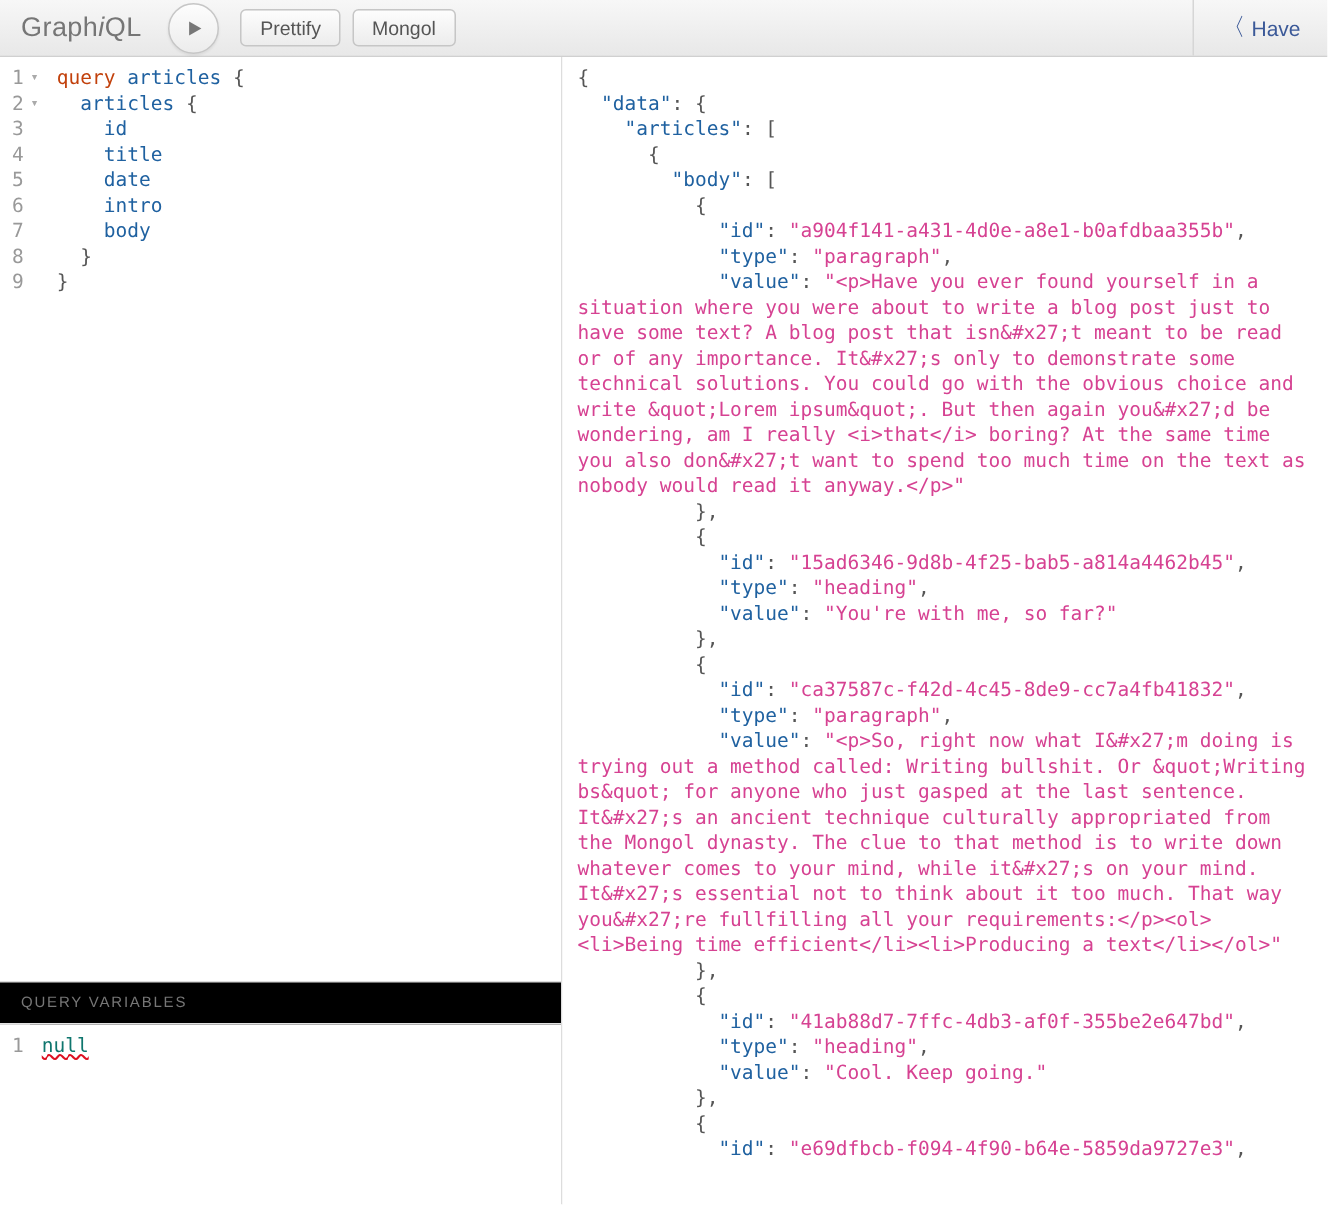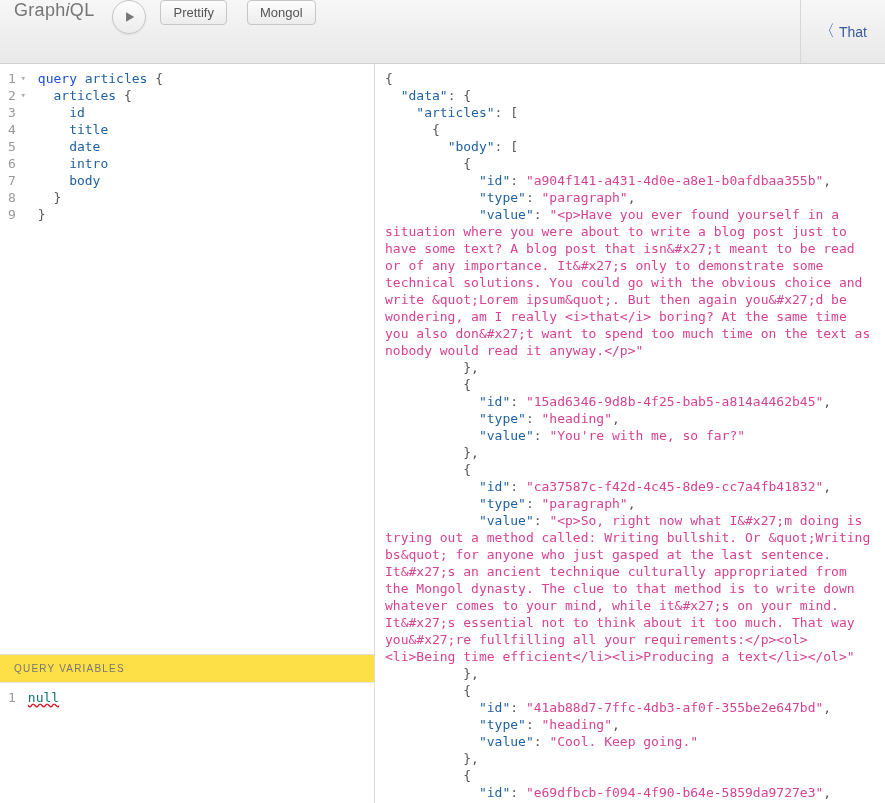--- a/index.html
+++ b/index.html
@@ -1,66 +1,66 @@
 <!DOCTYPE html>
 <html><head>
 <meta charset="utf-8">
 <style>
 * { box-sizing: border-box; margin: 0; padding: 0; }
 html, body { height: 100%; font-family: -apple-system, BlinkMacSystemFont, "Segoe UI", sans-serif; font-size: 13px; }
 body { display: flex; flex-direction: column; overflow: hidden; }
 
 .toolbar {
-  display: flex; align-items: flex-start; height: 64px;
+  display: flex; align-items: center; height: 38px;
   background: linear-gradient(#f7f7f7, #e8e8e8);
   border-bottom: 1px solid #d0d0d0;
   padding: 0 14px; position: relative;
 }
 .logo { font-size: 18px; color: #767676; letter-spacing: 0.3px; margin-right: 18px; }
 .logo .i { font-style: italic; }
 .play {
   width: 34px; height: 34px; border-radius: 50%;
   background: linear-gradient(#fdfdfd, #ececec);
   border: 1px solid #c6c6c6; display: flex; align-items: center; justify-content: center;
   cursor: pointer; margin-right: 14px;
   box-shadow: 0 1px 2px rgba(0,0,0,0.08);
 }
 .play svg { width: 14px; height: 14px; }
 .btn {
   background: linear-gradient(#fdfdfd, #ececec); border: 1px solid #c6c6c6;
   border-radius: 4px; padding: 4px 12px; font-size: 13px; color: #555;
-  cursor: pointer; margin-right: 20px;
+  cursor: pointer; margin-right: 8px;
 }
 .docs-btn {
   position: absolute; right: 0; top: 0; bottom: 0;
   display: flex; align-items: center; padding: 0 18px;
   border-left: 1px solid #d6d6d6; color: #3B5998; cursor: pointer; font-size: 14px;
 }
 .docs-btn .chev { margin-right: 4px; font-size: 16px; }
 
 .main { flex: 1; display: flex; min-height: 0; }
 .left { width: 375px; display: flex; flex-direction: column; border-right: 1px solid #ddd; min-height: 0; }
 .right { flex: 1; position: relative; overflow: hidden; background: #fff; }
 
 .editor { flex: 1; display: flex; overflow: auto; font-family: Menlo, Consolas, monospace; font-size: 13px; background: #fff; position: relative; }
 .gutter { flex-shrink: 0; padding: 6px 4px 6px 8px; color: #999; text-align: right; user-select: none; background: #fff; }
 .gutter .ln { display: flex; align-items: center; justify-content: flex-end; height: 17px; line-height: 17px; }
 .fold { color: #aaa; font-size: 9px; margin-left: 2px; width: 8px; display: inline-block; }
 .code { padding: 6px 8px; white-space: pre; line-height: 17px; }
 
-.kw { color: #1d4ed8; }
+.kw { color: #c2410c; }
 .def { color: #1f61a0; }
 .attr { color: #1f61a0; }
 .str { color: #d64292; }
 .punc { color: #555; }
 .key { color: #1f61a0; }
 .err { color: #0f766e; text-decoration: underline wavy #d12; }
 
 .vars-header {
-  background: #fde047; border-top: 1px solid #ddd; border-bottom: 1px solid #e3e3e3;
+  background: #000000; border-top: 1px solid #ddd; border-bottom: 1px solid #e3e3e3;
   padding: 8px 14px; color: #767676; font-size: 10px; letter-spacing: 1.2px;
   text-transform: uppercase; cursor: row-resize;
 }
 .vars-body { height: 120px; display: flex; font-family: Menlo, Consolas, monospace; font-size: 13px; }
 
 .result { position: absolute; inset: 0; overflow: auto; font-family: Menlo, Consolas, monospace; font-size: 13px; padding: 6px 10px; line-height: 17px; white-space: pre-wrap; word-break: break-word; }
 .result .row { display: block; }
 </style>
 </head>
 <body>
@@ -71,21 +71,21 @@
   </div>
   <div class="play">
     <svg viewBox="0 0 24 24">
         <path d="M7 4 L21 12 L7 20 Z" fill="#777"></path>
       </svg>
   </div>
   <button class="btn">Prettify</button>
   <button class="btn">Mongol</button>
   <div class="docs-btn">
     <span class="chev">〈</span>
-    <span>That</span>
+    <span>Have</span>
   </div>
 </div>
 
 <div class="main">
   <div class="left">
     <div class="editor">
       <div class="gutter" id="q-gutter">
           <div class="ln">1<span class="fold">▾</span></div>
           <div class="ln">2<span class="fold">▾</span></div>
           <div class="ln">3<span class="fold"></span></div>

